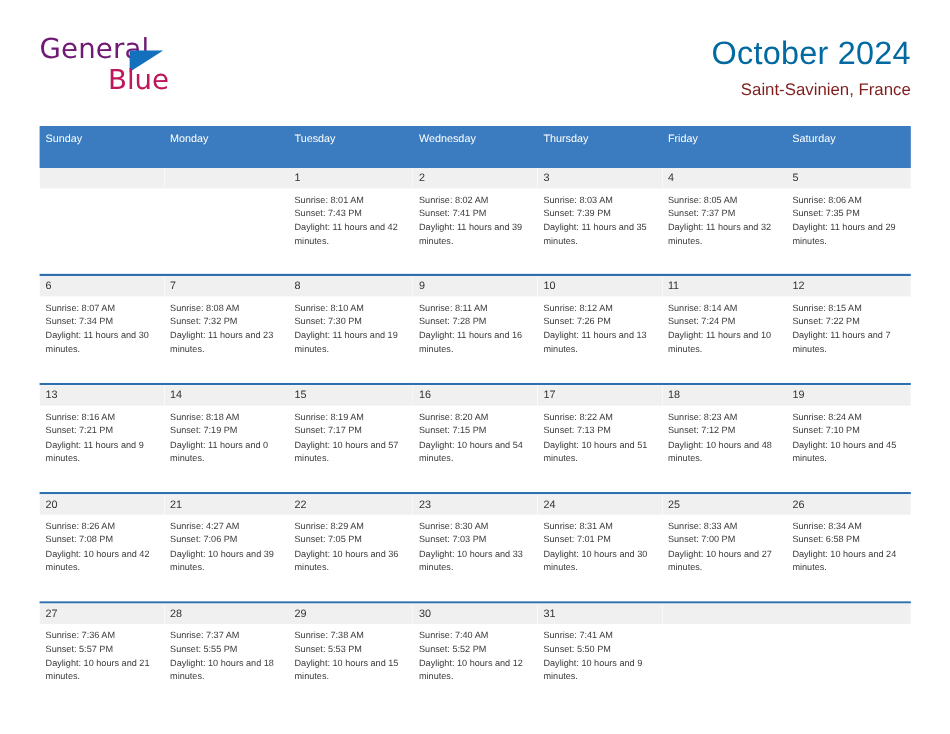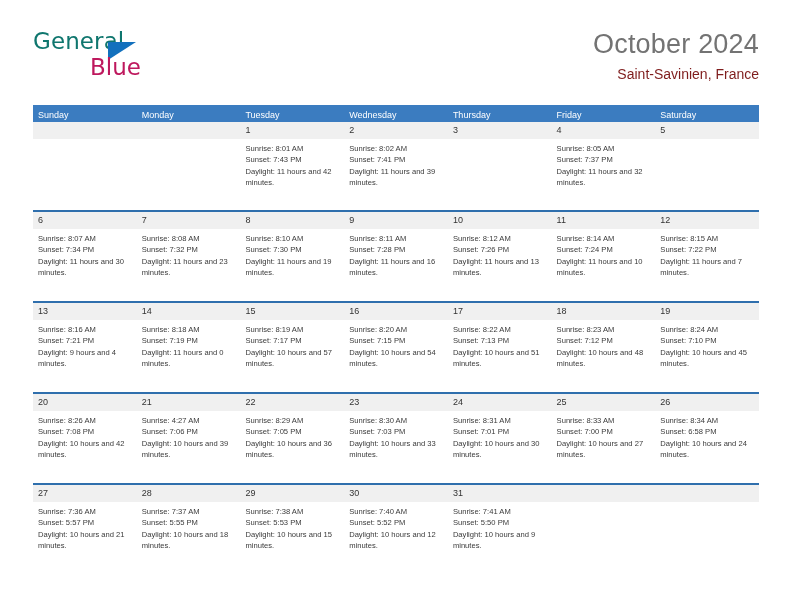--- a/index.html
+++ b/index.html
@@ -37,21 +37,21 @@
     top: 0;
     width: 220px;
     height: 56px;
   }
   .logo-general {
     position: absolute;
     left: 0;
     top: 0;
     font-size: 23px;
     letter-spacing: 0.1px;
-    color: #0f766e;
+    color: #701a75;
     font-family: "DejaVu Sans", sans-serif;
     font-weight: 400;
     line-height: 26px;
   }
   .logo-triangle {
     position: absolute;
     left: 75px;
     top: 14px;
     width: 0;
     height: 0;
@@ -71,21 +71,21 @@
 
   .title-block {
     position: absolute;
     right: 0;
     top: 0;
     text-align: right;
   }
   .cal-title {
     font-size: 27px;
     font-weight: 400;
-    color: #737373;
+    color: #0369a1;
     line-height: 32px;
     letter-spacing: 0.2px;
   }
   .cal-subtitle {
     margin-top: 6px;
     font-size: 14px;
     font-weight: 400;
     color: #7f1d1d;
     line-height: 17px;
   }
@@ -94,21 +94,22 @@
   .calendar {
     position: absolute;
     left: 33px;
     top: 105px;
     width: 726px;
   }
 
   .weekday-row {
     display: flex;
     background: #3b7cc0;
-    height: 17px;
+    height: 35px;
+    justify-content: flex-end;
   }
   .weekday {
     flex: 1 1 0;
     color: #ffffff;
     font-size: 9px;
     line-height: 20px;
     padding-left: 5px;
     box-sizing: border-box;
     white-space: nowrap;
   }
@@ -206,31 +207,41 @@
           <div class="day-cell">
             <div class="day-number">2</div>
             <div class="day-info">
               <div class="info-line">Sunrise: 8:02 AM</div>
               <div class="info-line">Sunset: 7:41 PM</div>
               <div class="info-line daylight">Daylight: 11 hours and 39 minutes.</div>
             </div>
           </div>
           <div class="day-cell">
             <div class="day-number">3</div>
+            <div class="day-info">
+              <div class="info-line">Sunrise: 8:03 AM</div>
+              <div class="info-line">Sunset: 7:39 PM</div>
+              <div class="info-line daylight">Daylight: 11 hours and 35 minutes.</div>
+            </div>
           </div>
           <div class="day-cell">
             <div class="day-number">4</div>
             <div class="day-info">
               <div class="info-line">Sunrise: 8:05 AM</div>
               <div class="info-line">Sunset: 7:37 PM</div>
               <div class="info-line daylight">Daylight: 11 hours and 32 minutes.</div>
             </div>
           </div>
           <div class="day-cell">
             <div class="day-number">5</div>
+            <div class="day-info">
+              <div class="info-line">Sunrise: 8:06 AM</div>
+              <div class="info-line">Sunset: 7:35 PM</div>
+              <div class="info-line daylight">Daylight: 11 hours and 29 minutes.</div>
+            </div>
           </div>
         </div>
         <div class="week-row">
           <div class="day-cell">
             <div class="day-number">6</div>
             <div class="day-info">
               <div class="info-line">Sunrise: 8:07 AM</div>
               <div class="info-line">Sunset: 7:34 PM</div>
               <div class="info-line daylight">Daylight: 11 hours and 30 minutes.</div>
             </div>
@@ -283,21 +294,21 @@
               <div class="info-line daylight">Daylight: 11 hours and 7 minutes.</div>
             </div>
           </div>
         </div>
         <div class="week-row">
           <div class="day-cell">
             <div class="day-number">13</div>
             <div class="day-info">
               <div class="info-line">Sunrise: 8:16 AM</div>
               <div class="info-line">Sunset: 7:21 PM</div>
-              <div class="info-line daylight">Daylight: 9 hours and 4 minutes.</div>
+              <div class="info-line daylight">Daylight: 11 hours and 9 minutes.</div>
             </div>
           </div>
           <div class="day-cell">
             <div class="day-number">14</div>
             <div class="day-info">
               <div class="info-line">Sunrise: 8:18 AM</div>
               <div class="info-line">Sunset: 7:19 PM</div>
               <div class="info-line daylight">Daylight: 11 hours and 0 minutes.</div>
             </div>
           </div>

